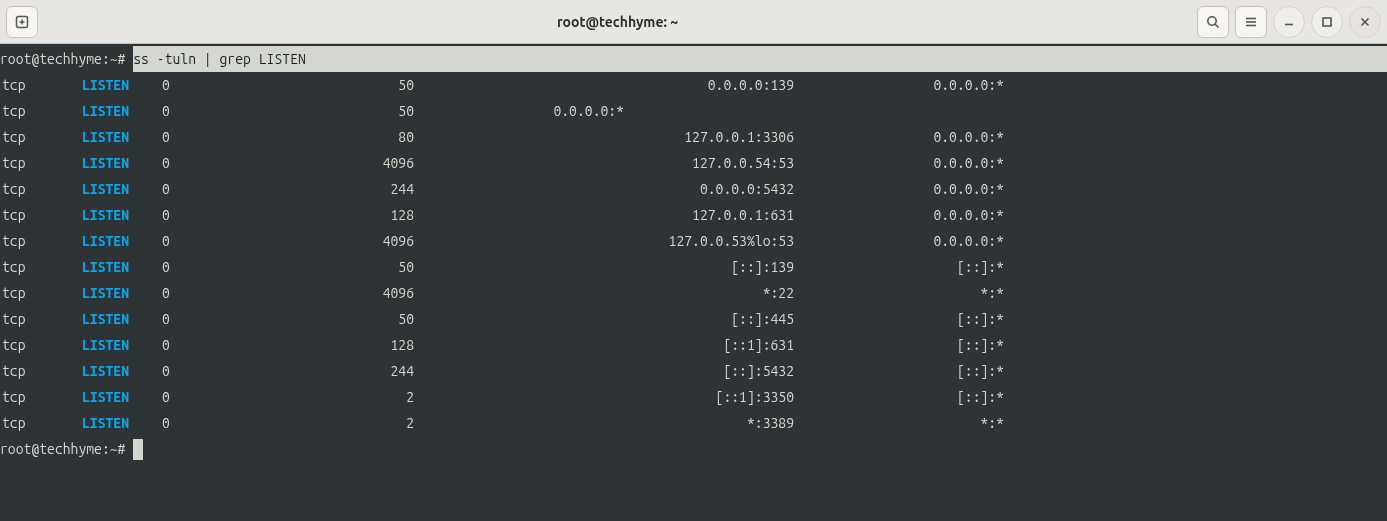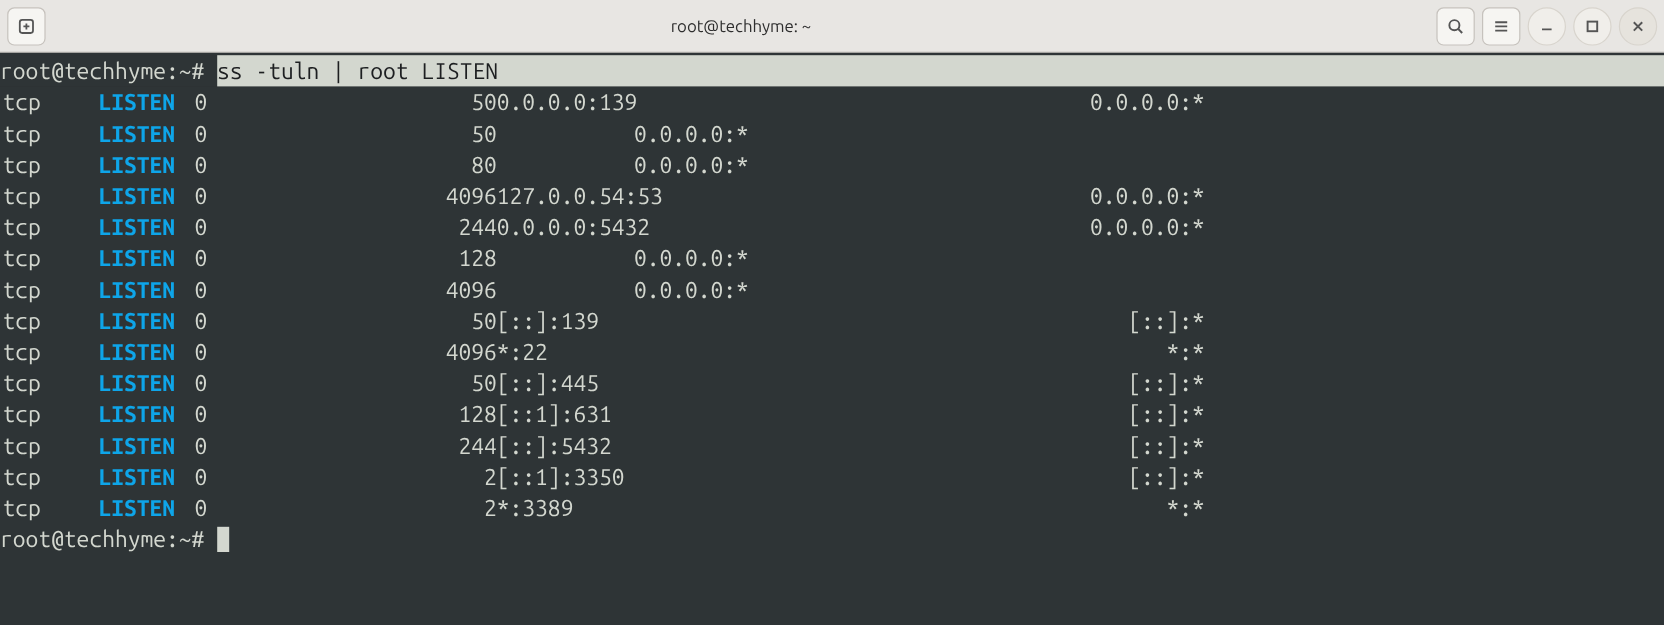--- a/index.html
+++ b/index.html
@@ -18,38 +18,38 @@
       border-bottom: 1px solid #c6c2bd;
       display: flex;
       align-items: center;
       padding: 0 6px;
       font-family: Ubuntu, "Noto Sans", sans-serif;
       font-size: 14px;
       color: #2e2e2e;
       flex-shrink: 0;
     }
     .titlebar-left { display: flex; align-items: center; gap: 6px; }
-    .titlebar-center { flex: 1; text-align: center; font-weight: 400; }
+    .titlebar-center { flex: 1; text-align: center; font-weight: 700; }
     .titlebar-right { display: flex; align-items: center; gap: 6px; }
     .tb-btn {
       width: 32px; height: 32px;
       border: 1px solid #c6c2bd;
       border-radius: 6px;
       display: flex; align-items: center; justify-content: center;
       background: #f6f5f2;
       cursor: pointer;
     }
     .tb-btn.round { border-radius: 50%; }
     .tb-btn.flat { border: none; background: transparent; }
     .terminal {
       flex: 1;
       background: #2e3436;
       color: #d3d7cf;
       padding-top: 2px;
-      font-size: 19px;
+      font-size: 14px;
       line-height: 26px;
     }
     .cmdline {
       display: flex;
       white-space: pre;
       background: #2e3436;
     }
     .prompt-area {
       background: #2e3436;
       color: #d3d7cf;
@@ -74,21 +74,21 @@
     }
     .row {
       display: flex;
       white-space: pre;
       color: #d3d7cf;
     }
     .proto { width: 82px; padding-left: 2px; }
     .state { width: 80px; color: #0ea5e9; font-weight: bold; }
     .recvq { width: 72px; }
     .sendq { width: 180px; text-align: right; }
-    .local { width: 380px; text-align: left; }
+    .local { width: 380px; text-align: right; }
     .peer  { width: 210px; text-align: right; }
     svg { pointer-events: none; }
   </style>
 </head>
 <body>
 
 <div class="titlebar">
   <div class="titlebar-left">
     <div class="tb-btn">
       <svg width="16" height="16" viewBox="0 0 16 16" fill="none" stroke="#555" stroke-width="1.5">
@@ -127,30 +127,30 @@
       <svg width="16" height="16" viewBox="0 0 16 16" stroke="#555" stroke-width="1.6">
         <line x1="4.5" y1="4.5" x2="11.5" y2="11.5"></line>
         <line x1="11.5" y1="4.5" x2="4.5" y2="11.5"></line>
       </svg>
     </div>
   </div>
 </div>
 
 <div class="terminal">
   <div class="cmdline">
-    <span class="prompt-area">root@techhyme:~# </span><span class="typed">ss -tuln | root LISTEN</span>
+    <span class="prompt-area">root@techhyme:~# </span><span class="typed">ss -tuln | grep LISTEN</span>
   </div>
   <div id="rows">
       <div class="row"><span class="proto">tcp</span><span class="state">LISTEN</span><span class="recvq">0</span><span class="sendq">50</span><span class="local">0.0.0.0:139</span><span class="peer">0.0.0.0:*</span></div>
       <div class="row"><span class="proto">tcp</span><span class="state">LISTEN</span><span class="recvq">0</span><span class="sendq">50</span><span class="peer">0.0.0.0:*</span></div>
-      <div class="row"><span class="proto">tcp</span><span class="state">LISTEN</span><span class="recvq">0</span><span class="sendq">80</span><span class="peer">0.0.0.0:*</span></div>
+      <div class="row"><span class="proto">tcp</span><span class="state">LISTEN</span><span class="recvq">0</span><span class="sendq">80</span><span class="local">127.0.0.1:3306</span><span class="peer">0.0.0.0:*</span></div>
       <div class="row"><span class="proto">tcp</span><span class="state">LISTEN</span><span class="recvq">0</span><span class="sendq">4096</span><span class="local">127.0.0.54:53</span><span class="peer">0.0.0.0:*</span></div>
       <div class="row"><span class="proto">tcp</span><span class="state">LISTEN</span><span class="recvq">0</span><span class="sendq">244</span><span class="local">0.0.0.0:5432</span><span class="peer">0.0.0.0:*</span></div>
-      <div class="row"><span class="proto">tcp</span><span class="state">LISTEN</span><span class="recvq">0</span><span class="sendq">128</span><span class="peer">0.0.0.0:*</span></div>
-      <div class="row"><span class="proto">tcp</span><span class="state">LISTEN</span><span class="recvq">0</span><span class="sendq">4096</span><span class="peer">0.0.0.0:*</span></div>
+      <div class="row"><span class="proto">tcp</span><span class="state">LISTEN</span><span class="recvq">0</span><span class="sendq">128</span><span class="local">127.0.0.1:631</span><span class="peer">0.0.0.0:*</span></div>
+      <div class="row"><span class="proto">tcp</span><span class="state">LISTEN</span><span class="recvq">0</span><span class="sendq">4096</span><span class="local">127.0.0.53%lo:53</span><span class="peer">0.0.0.0:*</span></div>
       <div class="row"><span class="proto">tcp</span><span class="state">LISTEN</span><span class="recvq">0</span><span class="sendq">50</span><span class="local">[::]:139</span><span class="peer">[::]:*</span></div>
       <div class="row"><span class="proto">tcp</span><span class="state">LISTEN</span><span class="recvq">0</span><span class="sendq">4096</span><span class="local">*:22</span><span class="peer">*:*</span></div>
       <div class="row"><span class="proto">tcp</span><span class="state">LISTEN</span><span class="recvq">0</span><span class="sendq">50</span><span class="local">[::]:445</span><span class="peer">[::]:*</span></div>
       <div class="row"><span class="proto">tcp</span><span class="state">LISTEN</span><span class="recvq">0</span><span class="sendq">128</span><span class="local">[::1]:631</span><span class="peer">[::]:*</span></div>
       <div class="row"><span class="proto">tcp</span><span class="state">LISTEN</span><span class="recvq">0</span><span class="sendq">244</span><span class="local">[::]:5432</span><span class="peer">[::]:*</span></div>
       <div class="row"><span class="proto">tcp</span><span class="state">LISTEN</span><span class="recvq">0</span><span class="sendq">2</span><span class="local">[::1]:3350</span><span class="peer">[::]:*</span></div>
       <div class="row"><span class="proto">tcp</span><span class="state">LISTEN</span><span class="recvq">0</span><span class="sendq">2</span><span class="local">*:3389</span><span class="peer">*:*</span></div>
     </div>
   <div class="cursor-line">
     <span>root@techhyme:~# </span><span class="cursor"></span>

